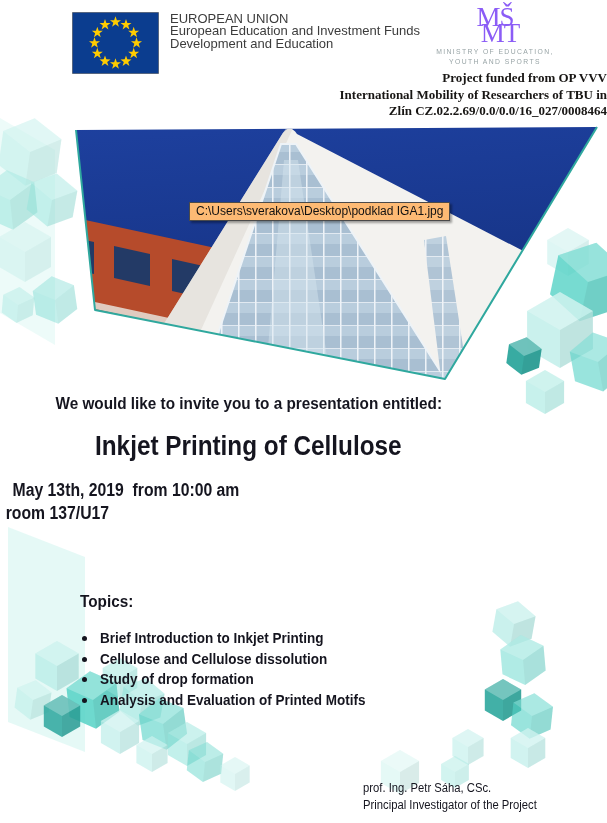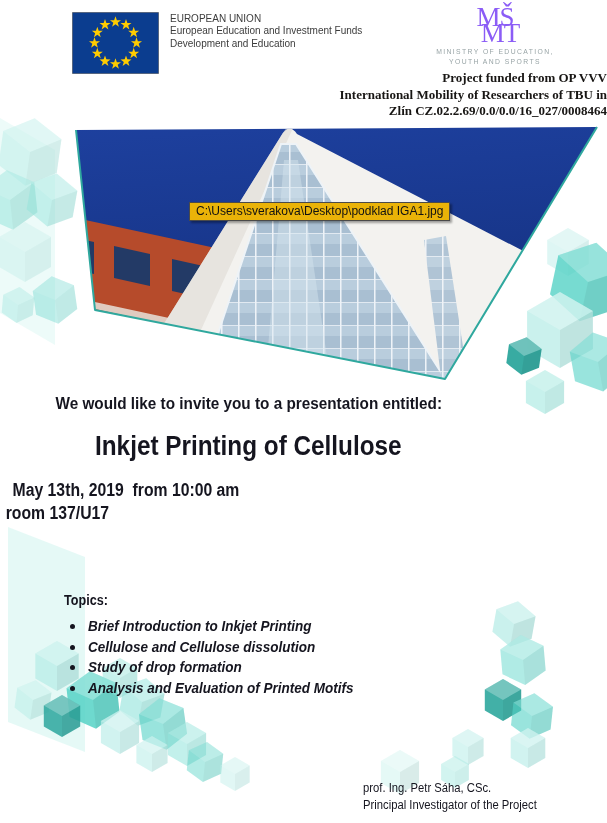--- a/index.html
+++ b/index.html
@@ -4,44 +4,44 @@
 <style>
   html,body{margin:0;padding:0;}
   body{width:607px;height:823px;position:relative;background:#ffffff;overflow:hidden;
        font-family:"Liberation Sans",sans-serif;color:#15151f;}
   .abs{position:absolute;}
   .cond{display:inline-block;transform:scaleX(.9);transform-origin:center top;}
   .cond-l{display:inline-block;transform:scaleX(.9);transform-origin:left top;}
 
   
   .eu-flag{left:72px;top:12px;width:87px;height:62px;}
-  .eu-text{left:170px;top:13px;font-size:10px;line-height:12.4px;color:#3c3c3c;}
+  .eu-text{left:170px;top:13px;font-size:13px;line-height:12.4px;color:#3c3c3c;}
   .msmt{left:415px;top:8px;width:160px;text-align:center;}
   .msmt-logo{font-family:"Liberation Serif",serif;color:#8b5cf6;font-size:27px;line-height:19px;font-weight:400;letter-spacing:-1px;}
   .msmt-logo .l2{position:relative;left:5px;top:-3px;}
   .msmt-cap{margin-top:1px;font-size:6.8px;letter-spacing:1.4px;color:#98a4a6;line-height:9.5px;}
   .funding{left:0;top:70px;width:607px;text-align:right;font-family:"Liberation Serif",serif;
            font-weight:bold;font-size:13px;line-height:16.5px;color:#181614;}
 
   
   .photo-svg{left:0;top:118px;}
-  .tooltip{left:189px;top:202px;background:#eab308;border:1px solid #4a4a4a;
+  .tooltip{left:189px;top:202px;background:#fdba74;border:1px solid #4a4a4a;
            padding:1px 6px 2px 6px;font-size:12px;color:#111;white-space:nowrap;
            box-shadow:1.5px 1.5px 2px rgba(0,0,0,.35);z-index:5;}
 
   
   .invite{left:0;top:394px;width:497px;text-align:center;z-index:4;}
   .intro{font-size:17px;font-weight:600;}
   .title{margin-top:17px;font-size:27px;font-weight:700;}
   .when{left:0;top:479px;width:607px;text-align:left;z-index:4;font-size:17.5px;font-weight:600;line-height:22.5px;}
   .when .pre{white-space:pre;}
 
   
-  .topics-head{left:64px;top:592px;font-size:14px;font-weight:700;z-index:4;}
-  .topics{left:46px;top:612px;z-index:4;margin:4px;padding:0;list-style:none;font-style:italic;}
+  .topics-head{left:80px;top:592px;font-size:17px;font-weight:700;z-index:4;}
+  .topics{left:46px;top:612px;z-index:4;margin:16px;padding:0;list-style:none;}
   .topics li{font-size:15px;font-weight:600;line-height:20.5px;position:relative;padding-left:38px;}
   .topics li .dot{position:absolute;left:20px;top:8px;width:5px;height:5px;border-radius:50%;background:#15151f;}
 
   
   .sig{left:363px;top:780px;font-size:12.5px;line-height:17px;font-weight:500;z-index:4;}
 
   svg{display:block;}
   .decor{left:0;top:0;z-index:0;}
   .photo-svg{z-index:1;}
 </style>

